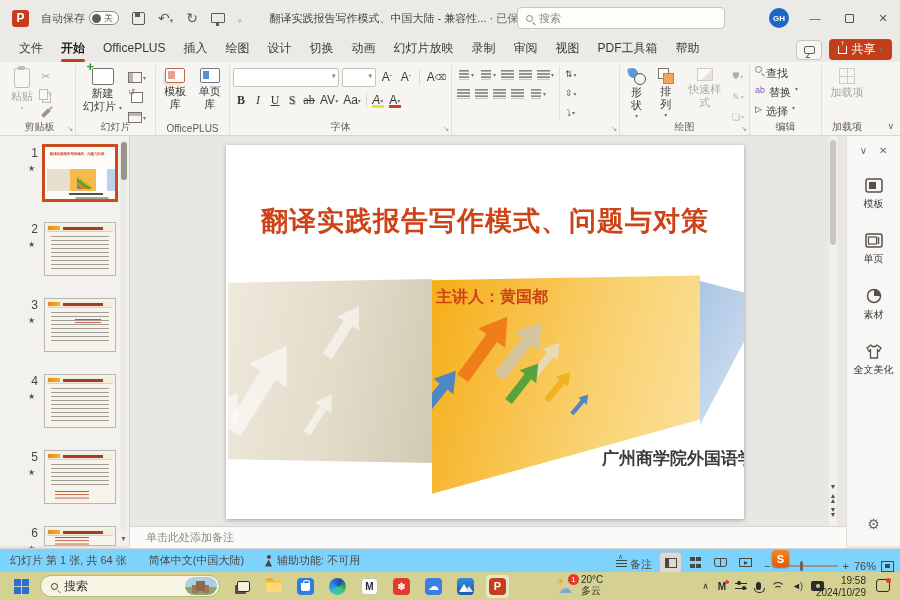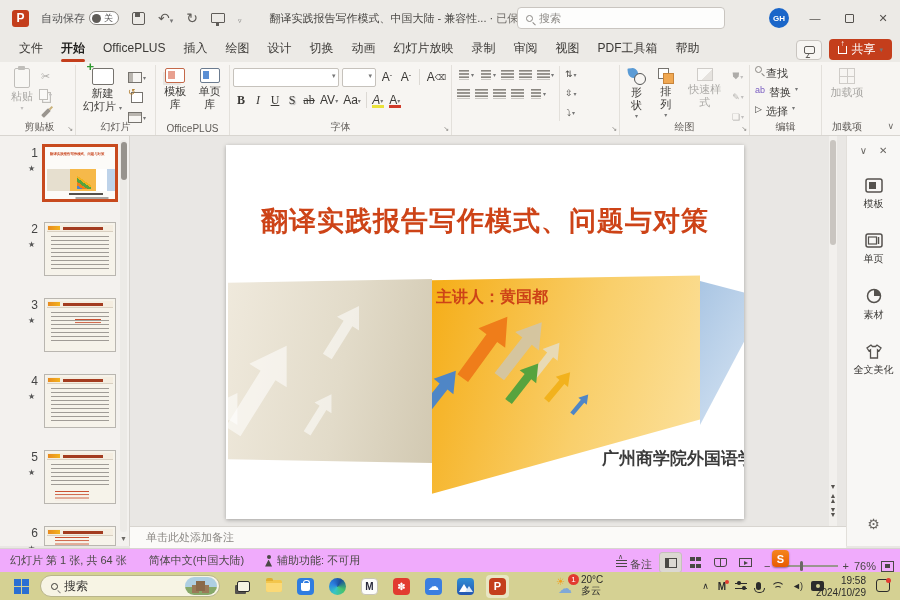--- a/index.html
+++ b/index.html
@@ -132,21 +132,21 @@
 
 
 .sidebar { position:absolute; left:846px; top:136px; width:54px; height:410px; background:#f8f7f5; border-left:1px solid #e2dfda; }
 .sb-top { display:flex; justify-content:center; gap:12px; padding-top:9px; color:#6b6864; font-size:10px; }
 .sb-item { margin-top:22px; display:flex; flex-direction:column; align-items:center; gap:4px; font-size:10px; color:#3b3936; }
 .sb-item svg { display:block; }
 .sb-gear { position:absolute; left:0; right:0; bottom:14px; text-align:center; font-size:14px; color:#6b6864; }
 
 
 .notesbar { position:absolute; left:130px; top:526px; width:716px; height:22px; background:#fbfaf8; border-top:1px solid #d8d5d0; display:flex; align-items:center; padding-left:16px; color:#8b8884; font-size:11px; }
-.statusbar { position:absolute; left:0; top:548px; width:900px; height:24px; background:#f0abfc; border-top:1px solid #d8d5d0; display:flex; align-items:center; font-size:11px; color:#4a4845; }
+.statusbar { position:absolute; left:0; top:548px; width:900px; height:24px; background:#7dd3fc; border-top:1px solid #d8d5d0; display:flex; align-items:center; font-size:11px; color:#4a4845; }
 .sb-info { margin-left:10px; white-space:nowrap; }
 .sb-lang { margin-left:22px; white-space:nowrap; }
 .sb-access { margin-left:20px; display:flex; align-items:center; gap:4px; white-space:nowrap; }
 .i-person { width:9px; height:12px; position:relative; }
 .i-person::before { content:""; position:absolute; left:2.5px; top:0; width:4px; height:4px; border-radius:50%; background:#4a4845; }
 .i-person::after { content:""; position:absolute; left:1px; top:5px; width:7px; height:7px; background:#4a4845; clip-path:polygon(50% 0,100% 100%,0 100%); }
 .sb-right { position:absolute; right:6px; top:0; height:23px; display:flex; align-items:flex-end; gap:8px; }
 .sb-notesbtn { display:flex; align-items:center; gap:3px; }
 .i-noteslines { width:11px; height:9px; background:linear-gradient(#4a4845 1.2px,transparent 1.2px) 0 3px/11px 3px; position:relative; }
 .i-noteslines::before { content:"∧"; position:absolute; top:-7px; left:2px; font-size:7px; }

